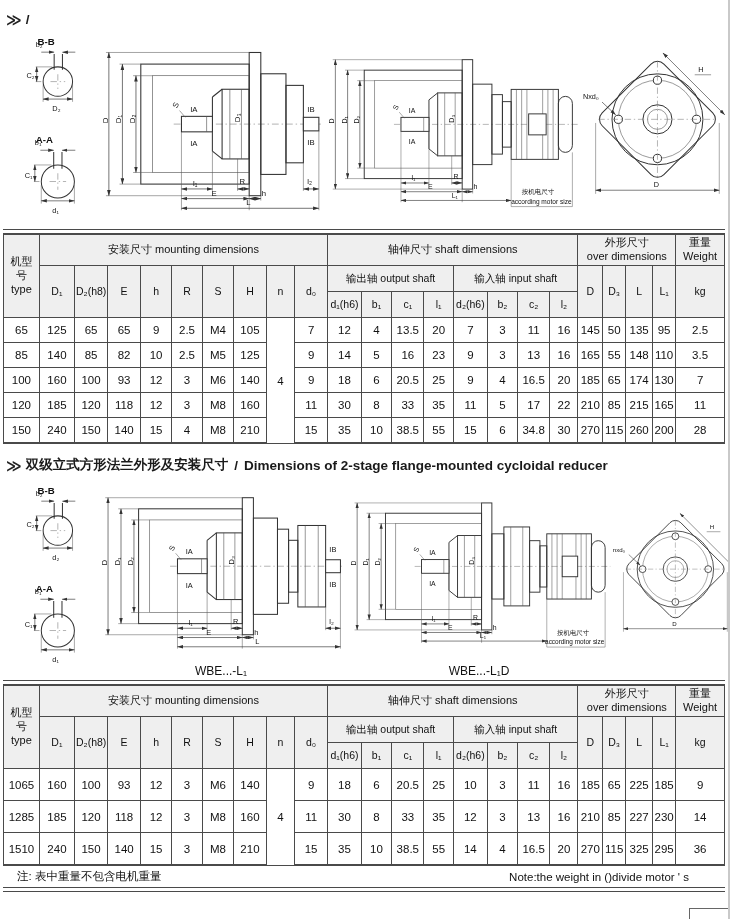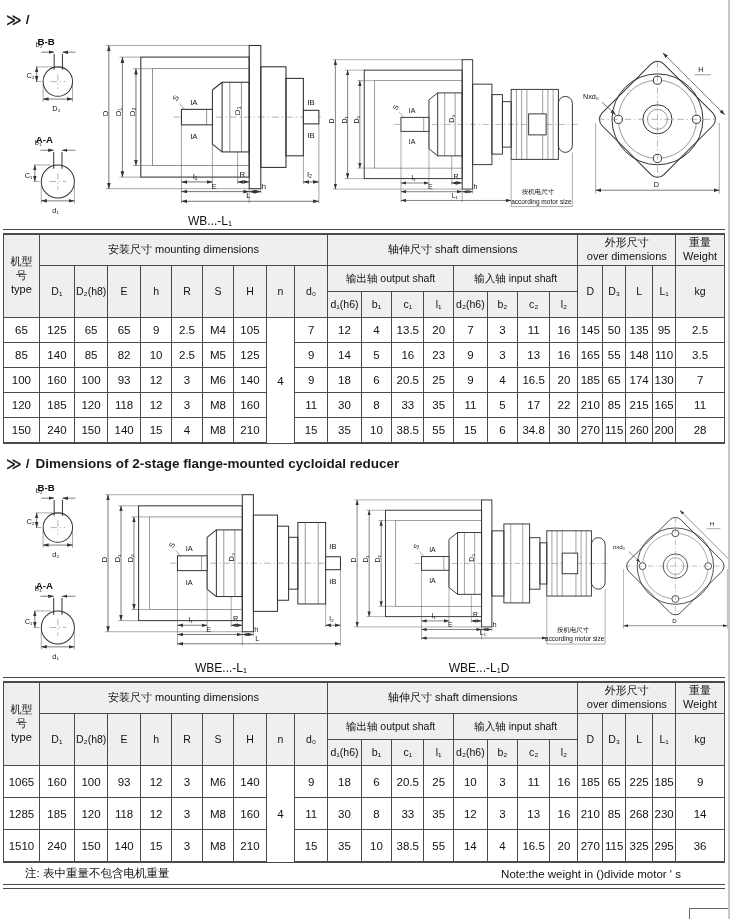--- a/index.html
+++ b/index.html
@@ -30,21 +30,21 @@
         border-left:1.2px solid #4a4a4a;border-top:1.2px solid #4a4a4a;border-bottom:1.6px solid #4a4a4a;}
   th,td{border-right:1px solid #4a4a4a;border-bottom:1px solid #4a4a4a;
         text-align:center;vertical-align:middle;padding:0 1px;overflow:hidden;}
   th{background:#efefef;font-weight:normal;font-size:11px;line-height:1.25;}
   td{background:#ffffff;font-size:11.5px;}
   .h1 th{height:30px;} .h2 th{height:25px;font-size:10.5px;} .h3 th{height:25px;font-size:10.5px;}
   tbody.t1 td{height:24px;} tbody.t2 td{height:31px;}
   td.ncell{border-bottom:none;}
   tbody tr:last-child td.ncell{border-bottom:none;}
   .note-row{display:flex;justify-content:space-between;align-items:center;
-            padding:3px 30px 3px 8px;font-size:11.5px;margin:0 17px;}
+            padding:3px 30px 3px 8px;font-size:11.5px;margin:0 9px;}
   .stub{position:absolute;right:-3px;bottom:-3px;width:40px;height:12px;border:1.5px solid #666;background:#fff;}
 </style>
 </head>
 <body>
 
 <svg width="0" height="0" style="position:absolute" aria-hidden="true">
   <defs>
     <marker id="arw" viewBox="0 0 10 6" markerWidth="9" markerHeight="6" refX="9.5" refY="3" orient="auto-start-reverse">
       <path d="M0,0 L10,3 L0,6 Z" fill="#333"></path>
     </marker>
@@ -162,21 +162,20 @@
         <text class="t8" x="148" y="152">R</text>
         <line class="dim" x1="214" y1="157" x2="230" y2="157" marker-start="url(#arw)" marker-end="url(#arw)"></line>
         <text class="t8" x="218" y="152">l₂</text>
         <line class="dim" x1="88" y1="167" x2="158" y2="167" marker-start="url(#arw)" marker-end="url(#arw)"></line>
         <text class="t8" x="119" y="164">E</text>
         <line class="dim" x1="158" y1="167" x2="170" y2="167" marker-start="url(#arw)" marker-end="url(#arw)"></line>
         <text class="t8" x="171" y="164">h</text>
         <line class="dim" x1="88" y1="177" x2="230" y2="177" marker-start="url(#arw)" marker-end="url(#arw)"></line>
         <text class="t8" x="155" y="174">L</text>
       </svg>
-      <div class="cap">WB...-L₁</div>
     </div>
 
     <div class="diag-col" style="width:262px;">
       <svg width="258" height="180" viewBox="0 0 295 186">
         <line class="cl" x1="80" y1="90" x2="293" y2="90"></line>
         <g>
           <rect class="out" x="46" y="28" width="112" height="124"></rect>
           <rect class="thin" x="58" y="40" width="100" height="100"></rect>
           <rect class="out" x="130" y="54" width="28" height="72"></rect>
           <line class="out" x1="120" y1="62" x2="130" y2="54"></line>
@@ -475,20 +474,21 @@
         <td>260</td>
         <td>200</td>
         <td>28</td>
       </tr>
         </tbody>
   </table>
   </div>
 
   <div class="sec-title">
     <span class="marker">≫</span>
+    <span>双级立式方形法兰外形及安装尺寸</span>
     <span>/</span>
     <span>Dimensions of 2-stage flange-mounted cycloidal reducer</span>
   </div>
 
   <div class="diag-row" style="height:200px;">
     <div class="diag-col" style="width:86px;">
       <svg width="92" height="94" viewBox="0 0 100 98">
         <text class="t10" x="30" y="14">B-B</text>
         <circle class="out" cx="52" cy="54" r="16"></circle>
         <line class="out" x1="48" y1="24" x2="48" y2="41"></line>
@@ -821,21 +821,21 @@
         <td>30</td>
         <td>8</td>
         <td>33</td>
         <td>35</td>
         <td>12</td>
         <td>3</td>
         <td>13</td>
         <td>16</td>
         <td>210</td>
         <td>85</td>
-        <td>268</td>
+        <td>227</td>
         <td>230</td>
         <td>14</td>
       </tr>
           <tr>
         <td>1510</td>
         <td>240</td>
         <td>150</td>
         <td>140</td>
         <td>15</td>
         <td>3</td>

